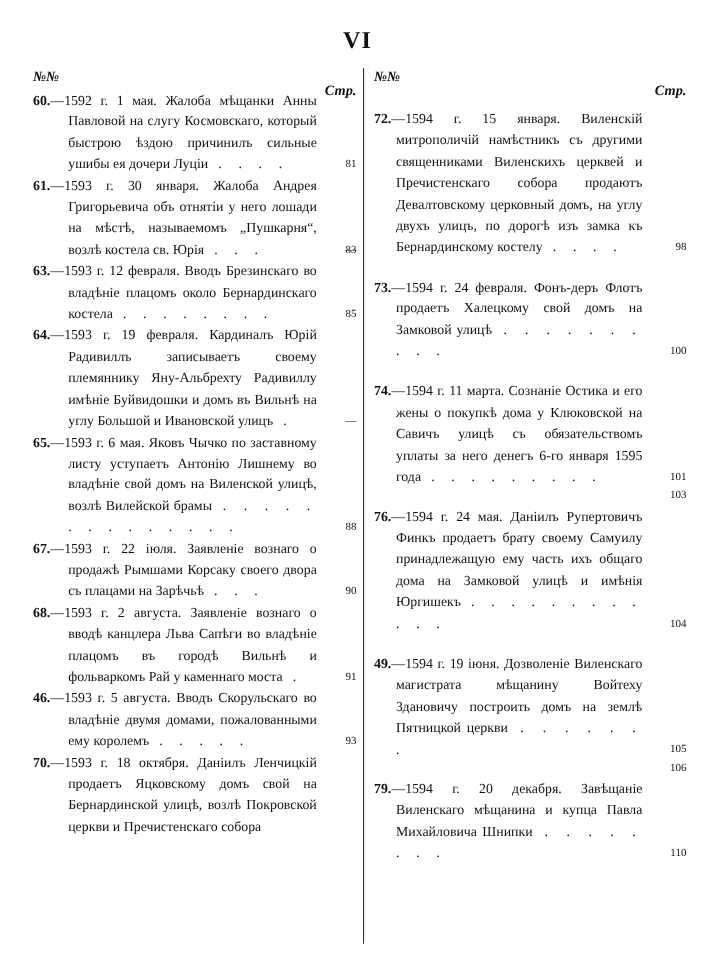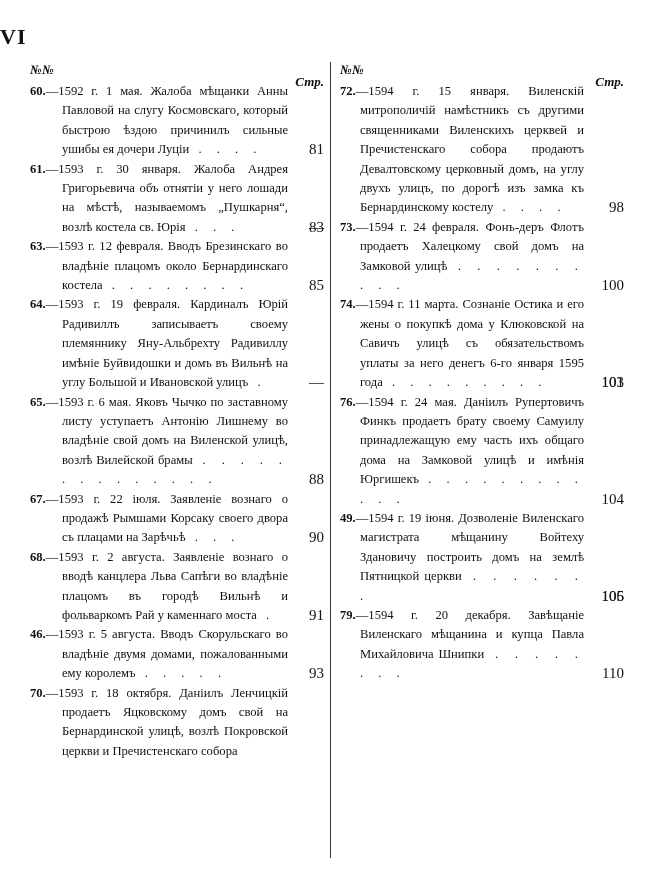--- a/index.html
+++ b/index.html
@@ -1,35 +1,35 @@
 <!DOCTYPE html>
 <html><head>
 <meta charset="utf-8">
 <style>
   html, body { margin: 0; padding: 0; background: #ffffff; }
   body { width: 650px; height: 870px; position: relative; overflow: hidden;
          font-family: "DejaVu Serif", "Liberation Serif", serif; color: #111; }
-  .page-title { position: absolute; top: 24px; left: 0; width: 650px; 
+  .page-title { position: absolute; top: 24px; left: 0; width: 650px; text-align: center;
          font-size: 22px; font-weight: bold; letter-spacing: 1px; font-family: "Liberation Serif", serif; }
   .col { position: absolute; top: 62px; }
   .col-left { left: 30px; width: 294px; }
   .col-right { left: 340px; width: 284px; }
   .divider { position: absolute; left: 330px; top: 62px; width: 1px; height: 796px; background: #333; }
   .col-head { height: 20px; position: relative; font-style: italic; font-weight: bold;
          font-size: 13px; font-family: "Liberation Serif", serif; }
   .col-head .no { position: absolute; left: 0; top: 0; }
   .col-head .pg { position: absolute; right: 0; top: 12px; }
   .entry { position: relative; font-size: 12.6px; line-height: 19.4px; font-family: "Liberation Serif", serif; }
   .col-left .entry { padding-right: 36px; }
-  .col-right .entry { padding-right: 40px; }
+  .col-right .entry { padding-right: 40px; margin-top: 17px; }
   .entry .num { font-weight: bold; }
   .entry .text { display: block; text-indent: -32px; padding-left: 32px; text-align: justify;
          text-align-last: left; }
   .col-right .entry .text { text-indent: -20px; padding-left: 20px; }
-  .entry .pg { position: absolute; right: 0; bottom: 0; font-size: 15px; }
+  .entry .pg { position: absolute; right: 0; bottom: 0; font-size: 10px; }
   .dots { letter-spacing: 6px; }
 </style>
 </head>
 <body>
 
 <div class="page-title">VI</div>
 
 <div class="divider"></div>
 
 <div class="col col-left">

